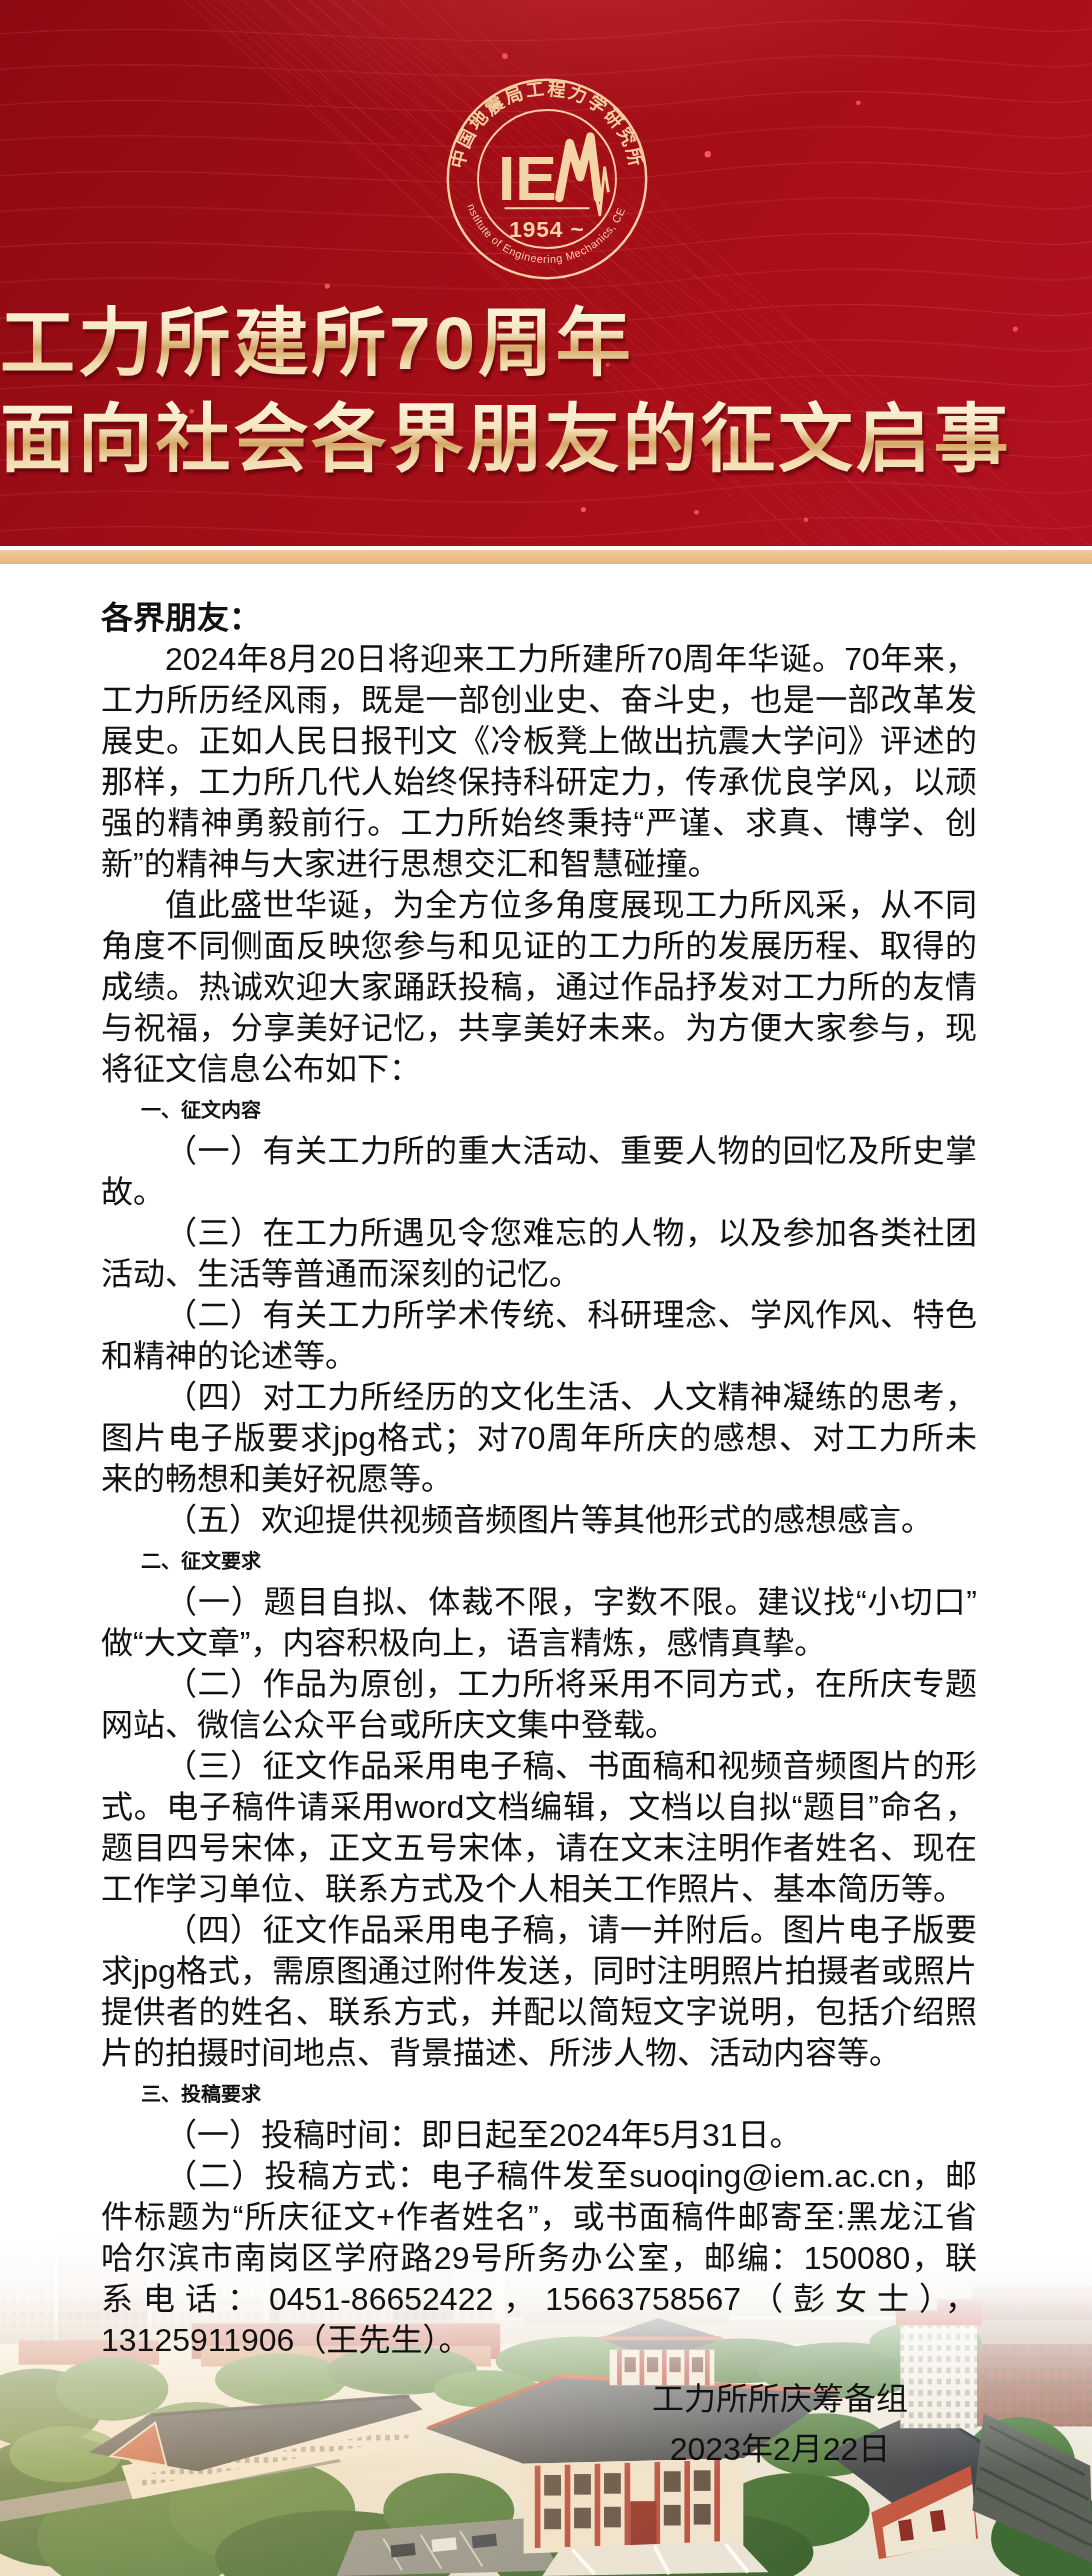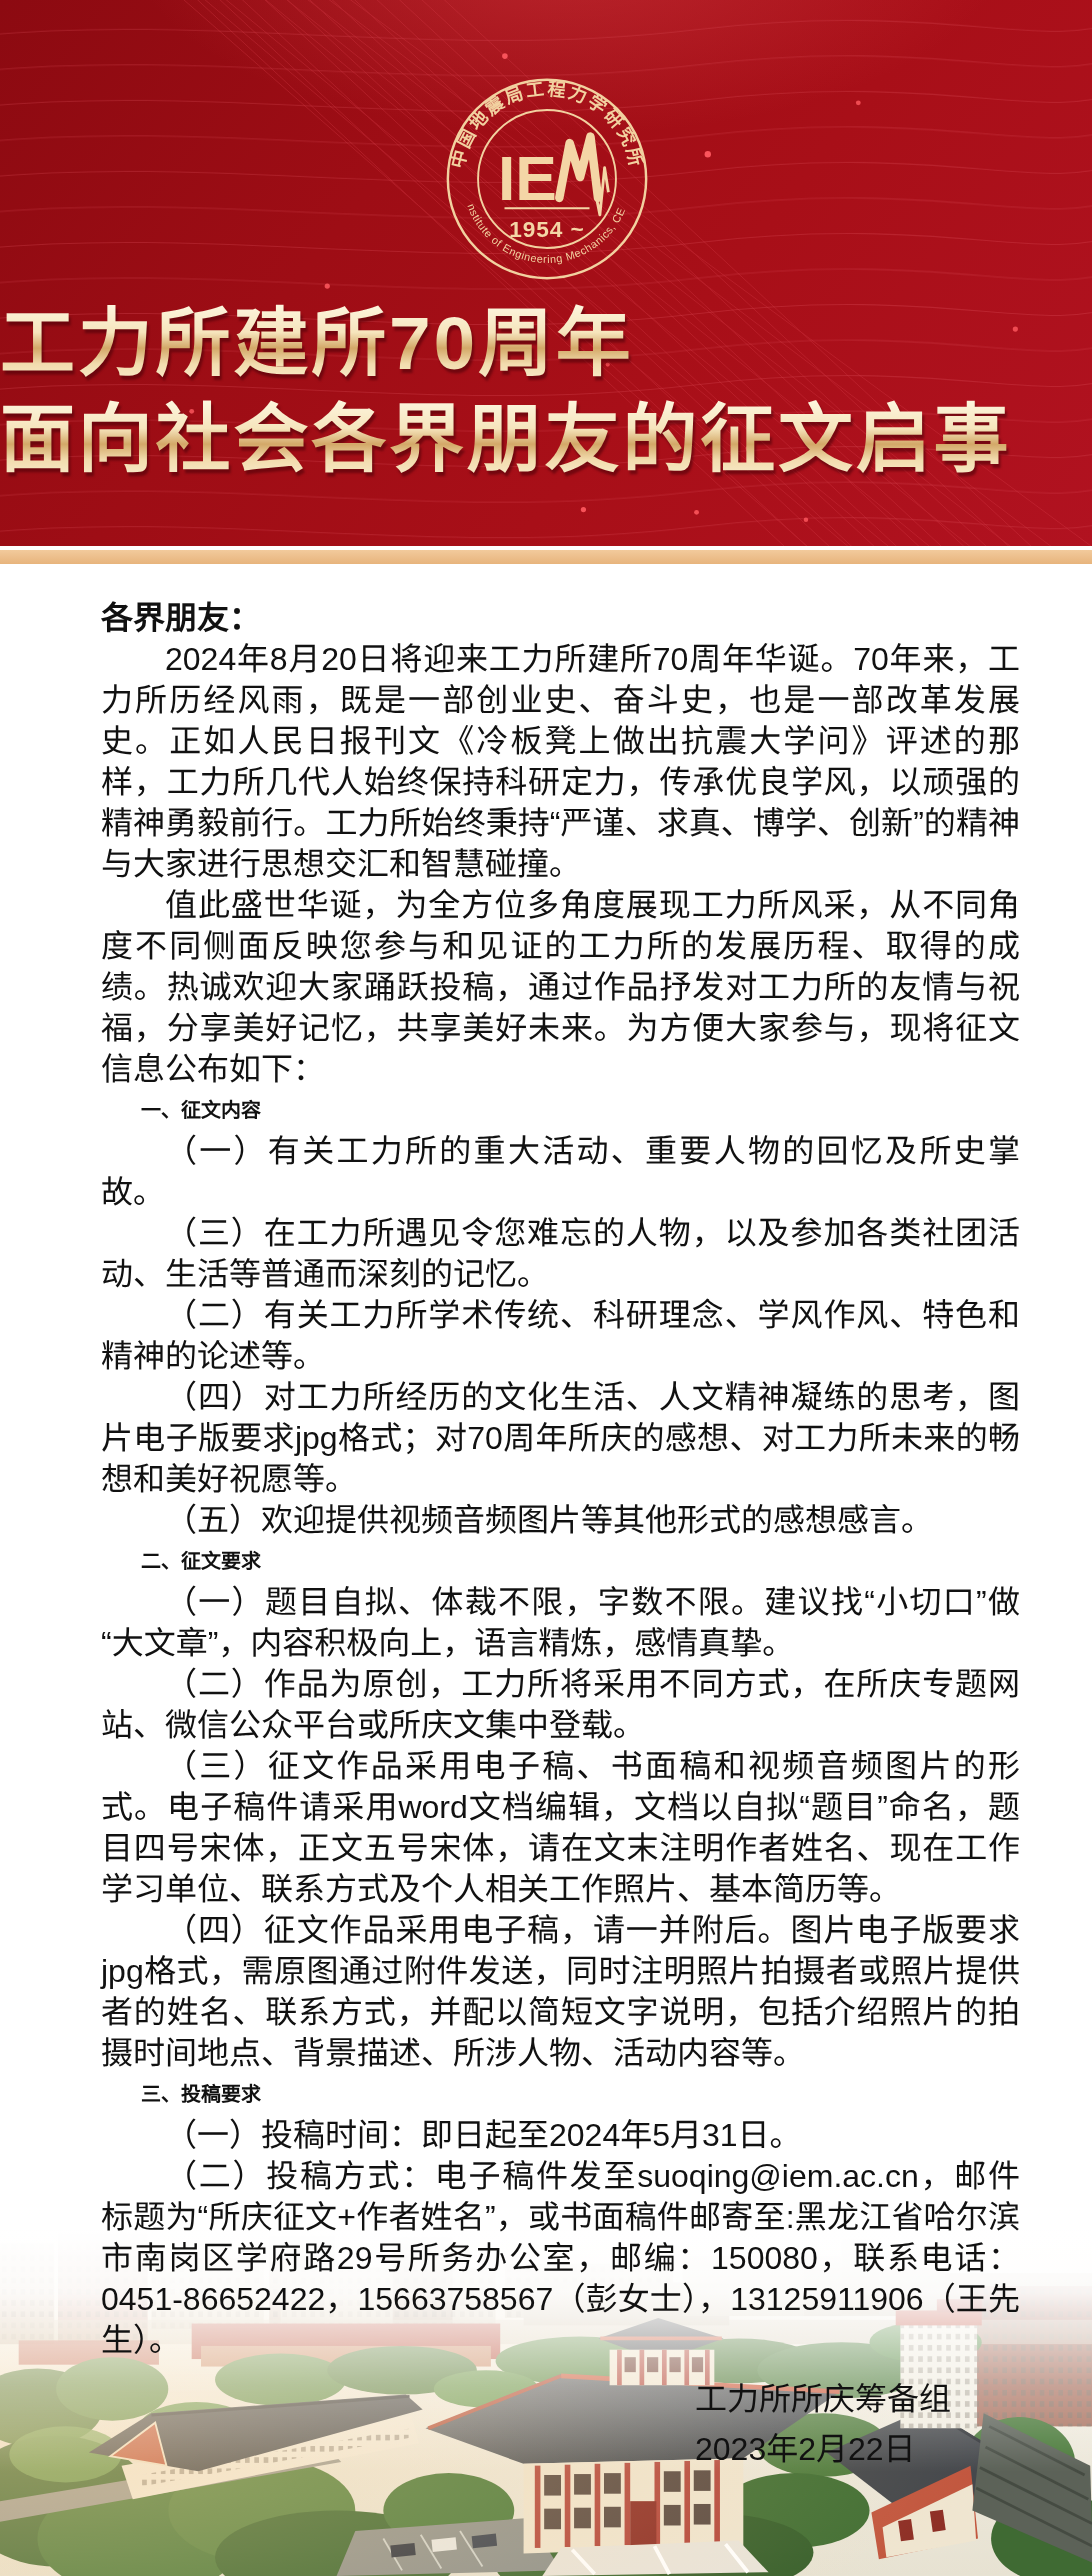--- a/index.html
+++ b/index.html
@@ -20,29 +20,29 @@
     font-weight:900;font-size:75px;line-height:93px;letter-spacing:2.8px;
     background:linear-gradient(180deg,#fdf6e0 6%,#f6e5bd 38%,#d3a868 55%,#f2dcae 72%,#fcf2d8 100%);
     -webkit-background-clip:text;background-clip:text;color:transparent;
     filter:drop-shadow(2.8px 4.7px 0.9px rgba(72,0,8,.55));white-space:nowrap;}
 
   .gold-band{position:absolute;top:546px;left:0;width:100%;height:18px;
     border-top:4.7px solid #ffffff;box-sizing:border-box;
     background:linear-gradient(180deg,#f2ca9c,#e7b47c);}
 
   
-  .content{position:absolute;top:564px;left:0;width:1093px;padding:34px 73px 0 101px;box-sizing:border-box;
+  .content{position:absolute;top:564px;left:0;width:1093px;padding:34px 116px 0 101px;box-sizing:border-box;
     z-index:3;color:#111;font-size:32px;line-height:41px;text-align:justify;}
   .content p,.content h3{margin:0;padding:0;}
   .salutation{font-weight:bold;}
   .para{text-indent:2em;}
   .sec-heading{font-size:20px;font-weight:bold;text-indent:2em;}
   .item{text-indent:2em;}
 
-  .signature{margin:13px 69px 9px auto;width:max-content;line-height:50px;}
+  .signature{margin:13px 69px 9px auto;width:max-content;text-align:center;line-height:50px;}
 
   
   .photo{position:absolute;left:0;bottom:0;width:1093px;height:346px;z-index:1;}
 </style>
 </head>
 <body>
 
 <div class="page">
 
   <div class="header">

